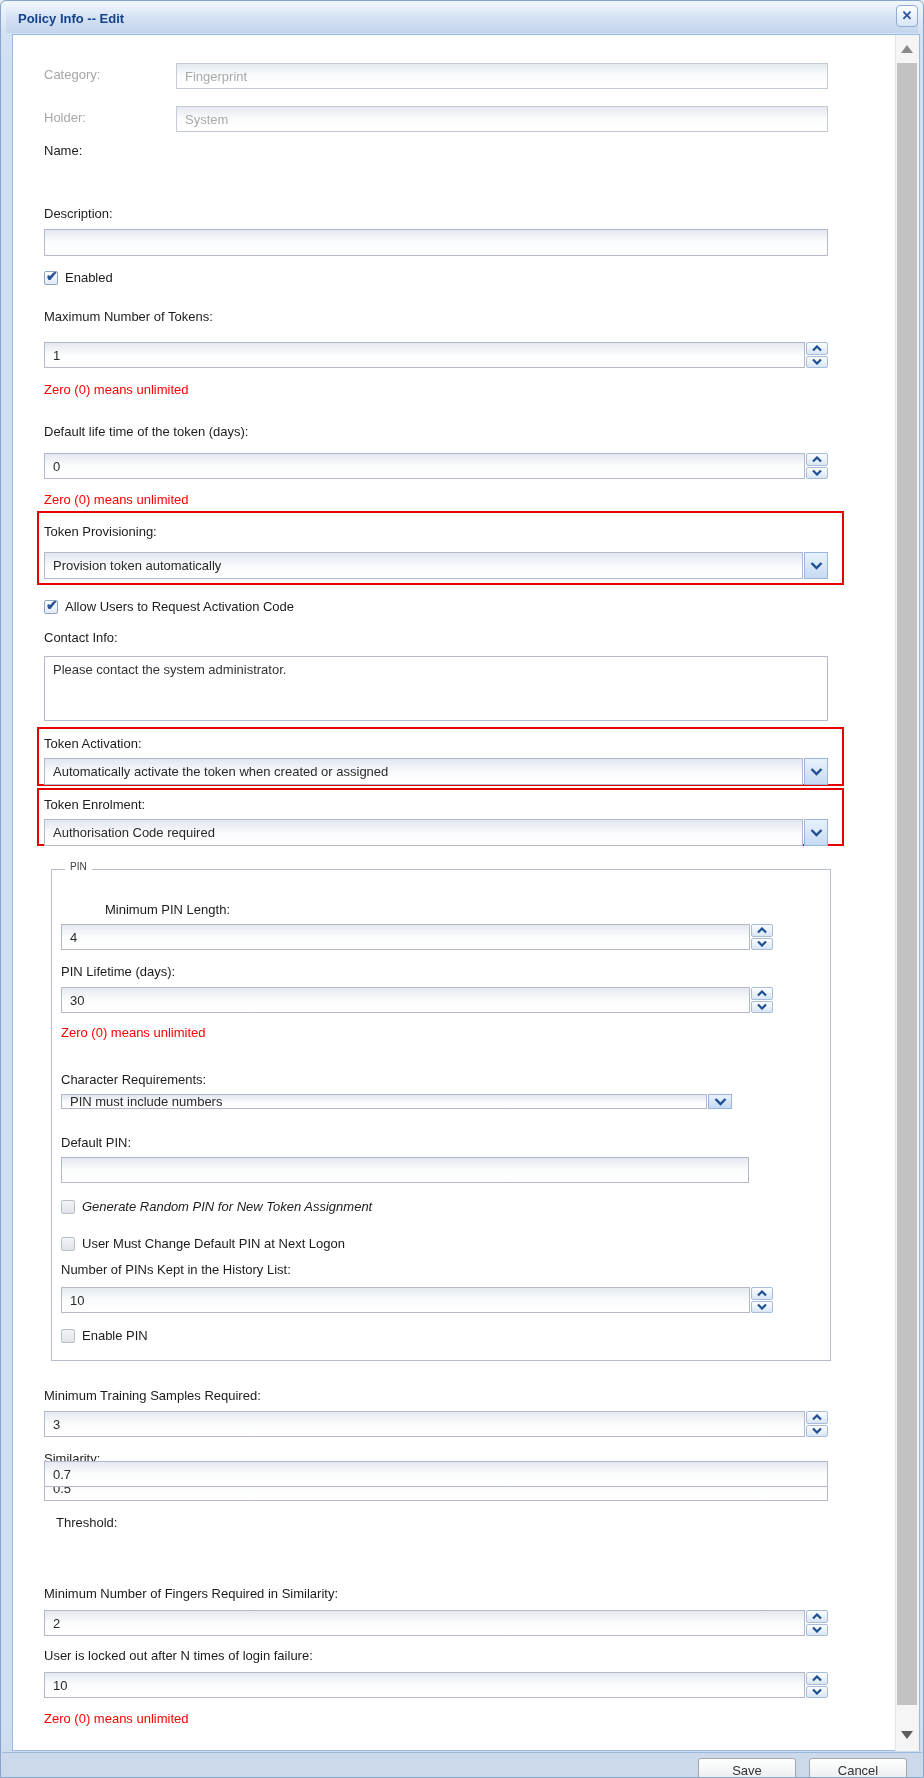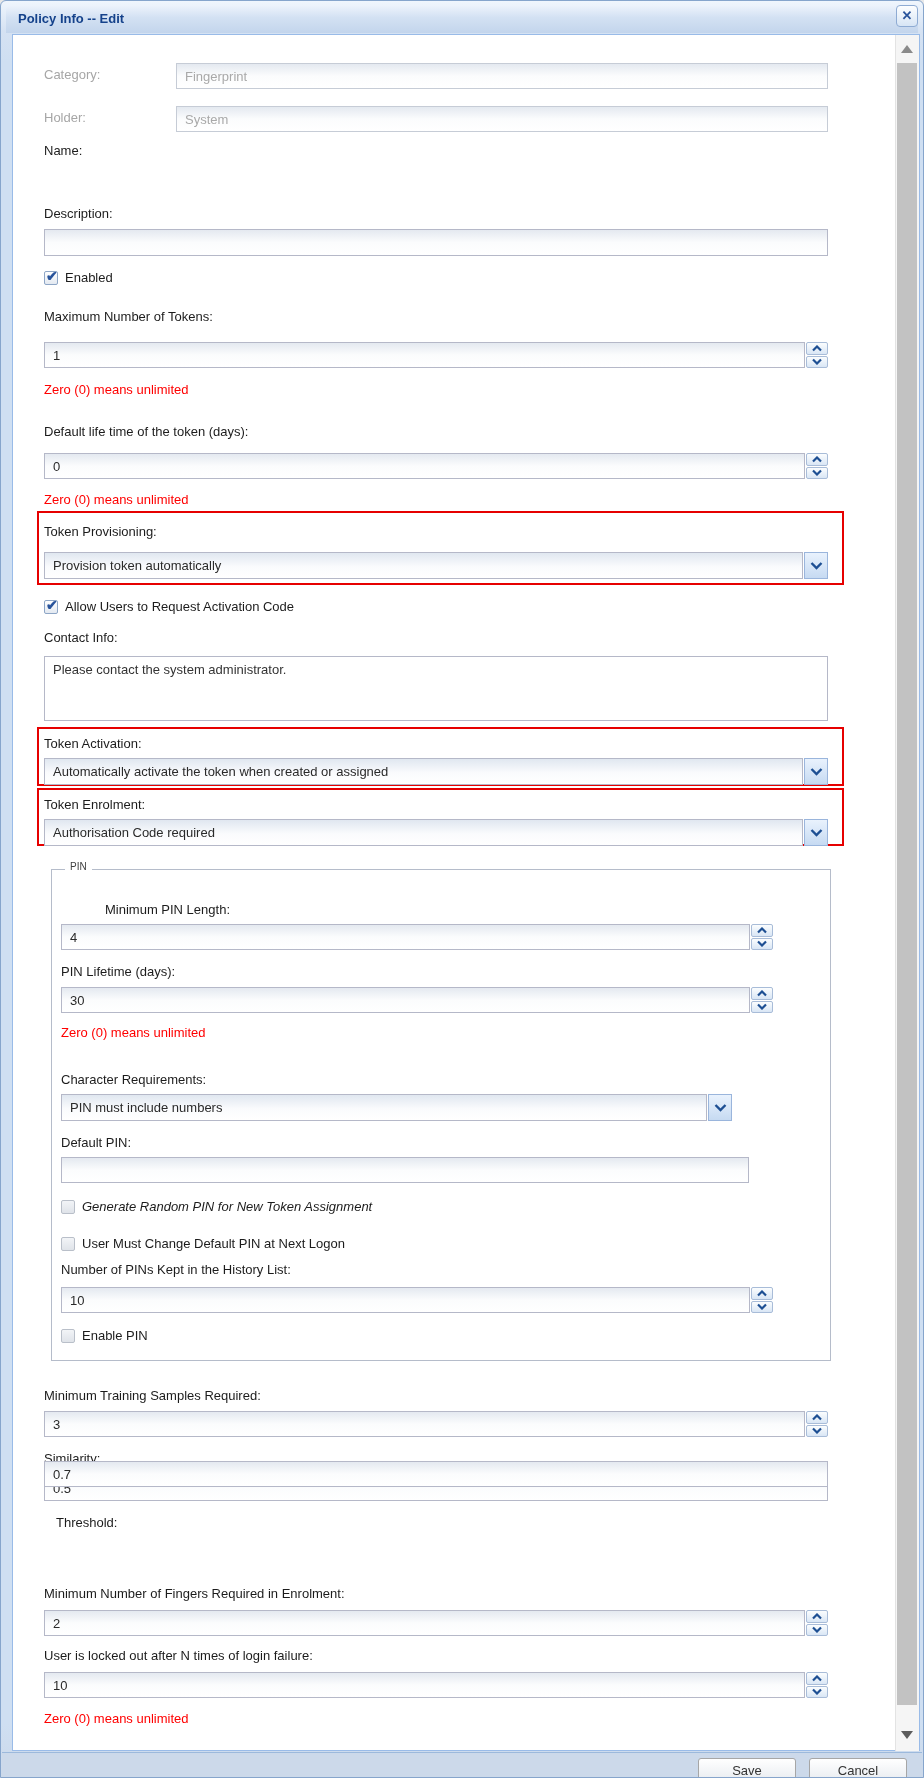--- a/index.html
+++ b/index.html
@@ -249,21 +249,21 @@
             <svg width="10" height="7" viewBox="0 0 10 7">
               <path d="M1 1.5 L5 5.5 L9 1.5" fill="none" stroke="#1d4f93" stroke-width="2.2"></path>
             </svg>
           </span>
         </div>
     </div>
   </div>
   <div class="hint" style="left:60px;top:1024px;">Zero (0) means unlimited</div>
 
   <div class="lbl" style="left:60px;top:1071px;">Character Requirements:</div>
-  <div class="combo" style="left:60px;top:1093px;width:671px;height:27px;">
+  <div class="combo" style="left:60px;top:1093px;width:671px;height:15px;">
     <div class="box">
         <input class="vi" readonly="" value="PIN must include numbers" style="">
       </div>
     <div class="cbtn">
         <span>
           <svg width="13" height="9" viewBox="0 0 13 9">
             <path d="M1.5 2 L6.5 7 L11.5 2" fill="none" stroke="#1d4f93" stroke-width="2.4"></path>
           </svg>
         </span>
       </div>
@@ -338,21 +338,21 @@
   <div class="lbl" style="left:43px;top:1450px;">Similarity:</div>
   <div class="tfield" style="left:43px;top:1474px;width:784px;height:26px;">
     <input class="vi" value="0.5" style="">
   </div>
 
   <div class="lbl" style="left:55px;top:1514px;">Threshold:</div>
   <div class="tfield" style="left:43px;top:1460px;width:784px;height:26px;">
     <input class="vi" value="0.7" style="">
   </div>
 
-  <div class="lbl" style="left:43px;top:1585px;">Minimum Number of Fingers Required in Enrolment:</div>
+  <div class="lbl" style="left:43px;top:1585px;">Minimum Number of Fingers Required in Similarity:</div>
   <div class="nf" style="left:43px;top:1609px;width:784px;height:26px;">
     <div class="box">
         <input class="vi" value="2" style="">
       </div>
     <div class="sp">
       <div class="spb">
           <span>
             <svg width="10" height="7" viewBox="0 0 10 7">
               <path d="M1 5.5 L5 1.5 L9 5.5" fill="none" stroke="#1d4f93" stroke-width="2.2"></path>
             </svg>

